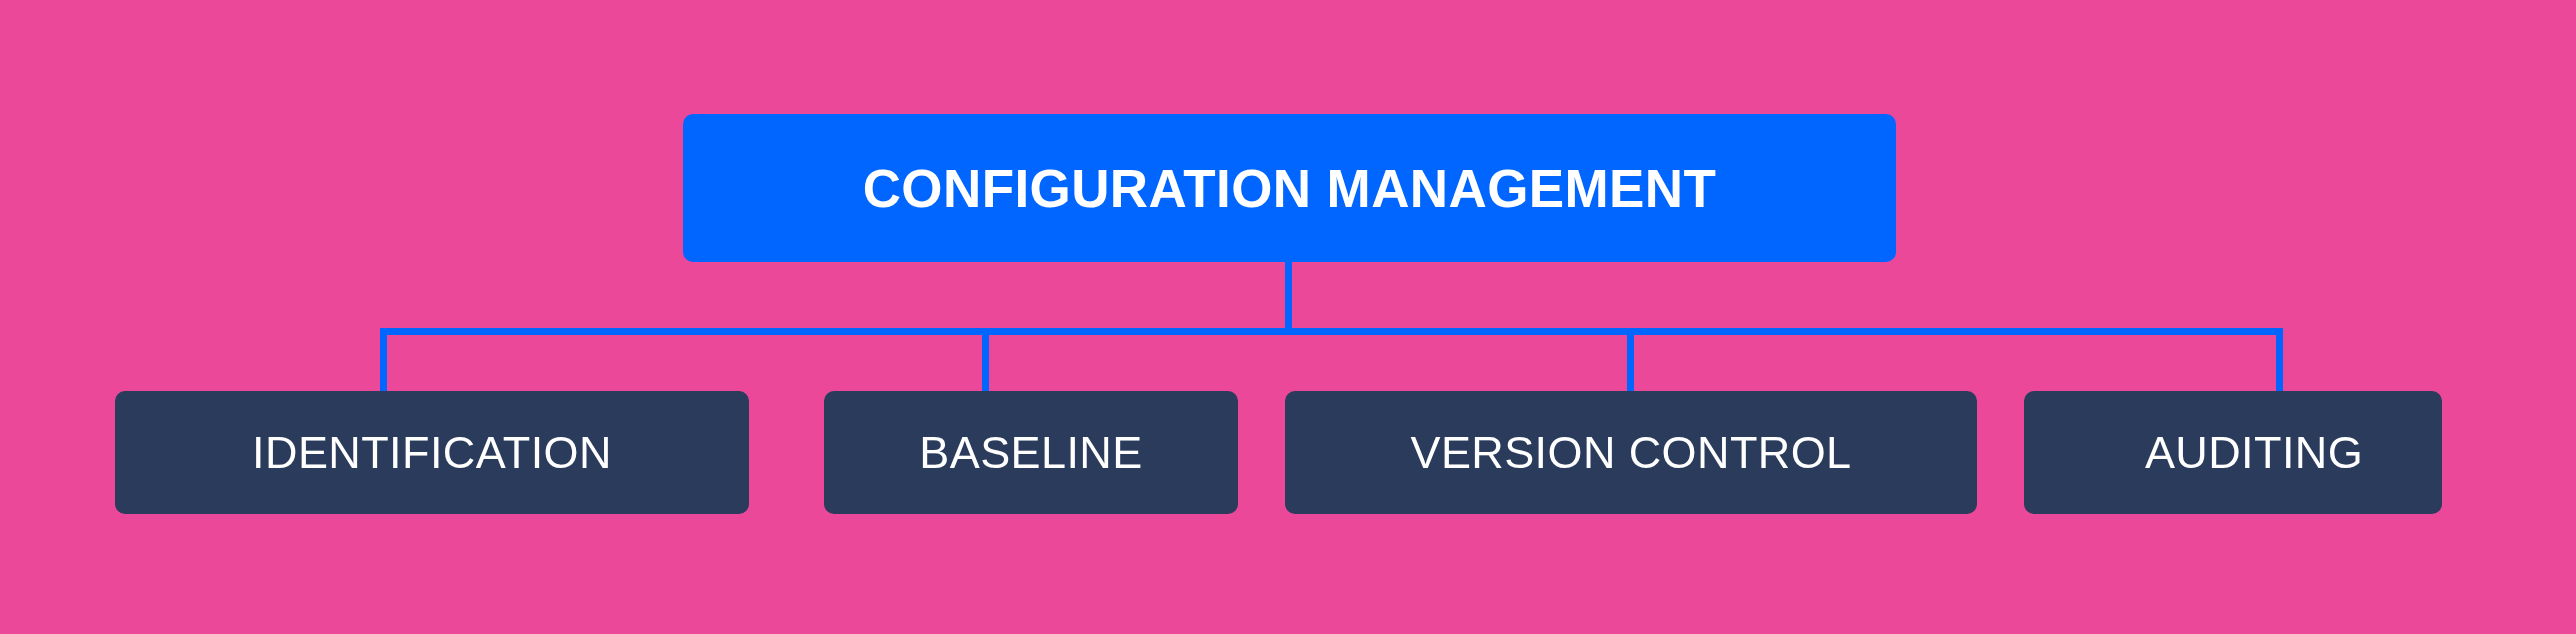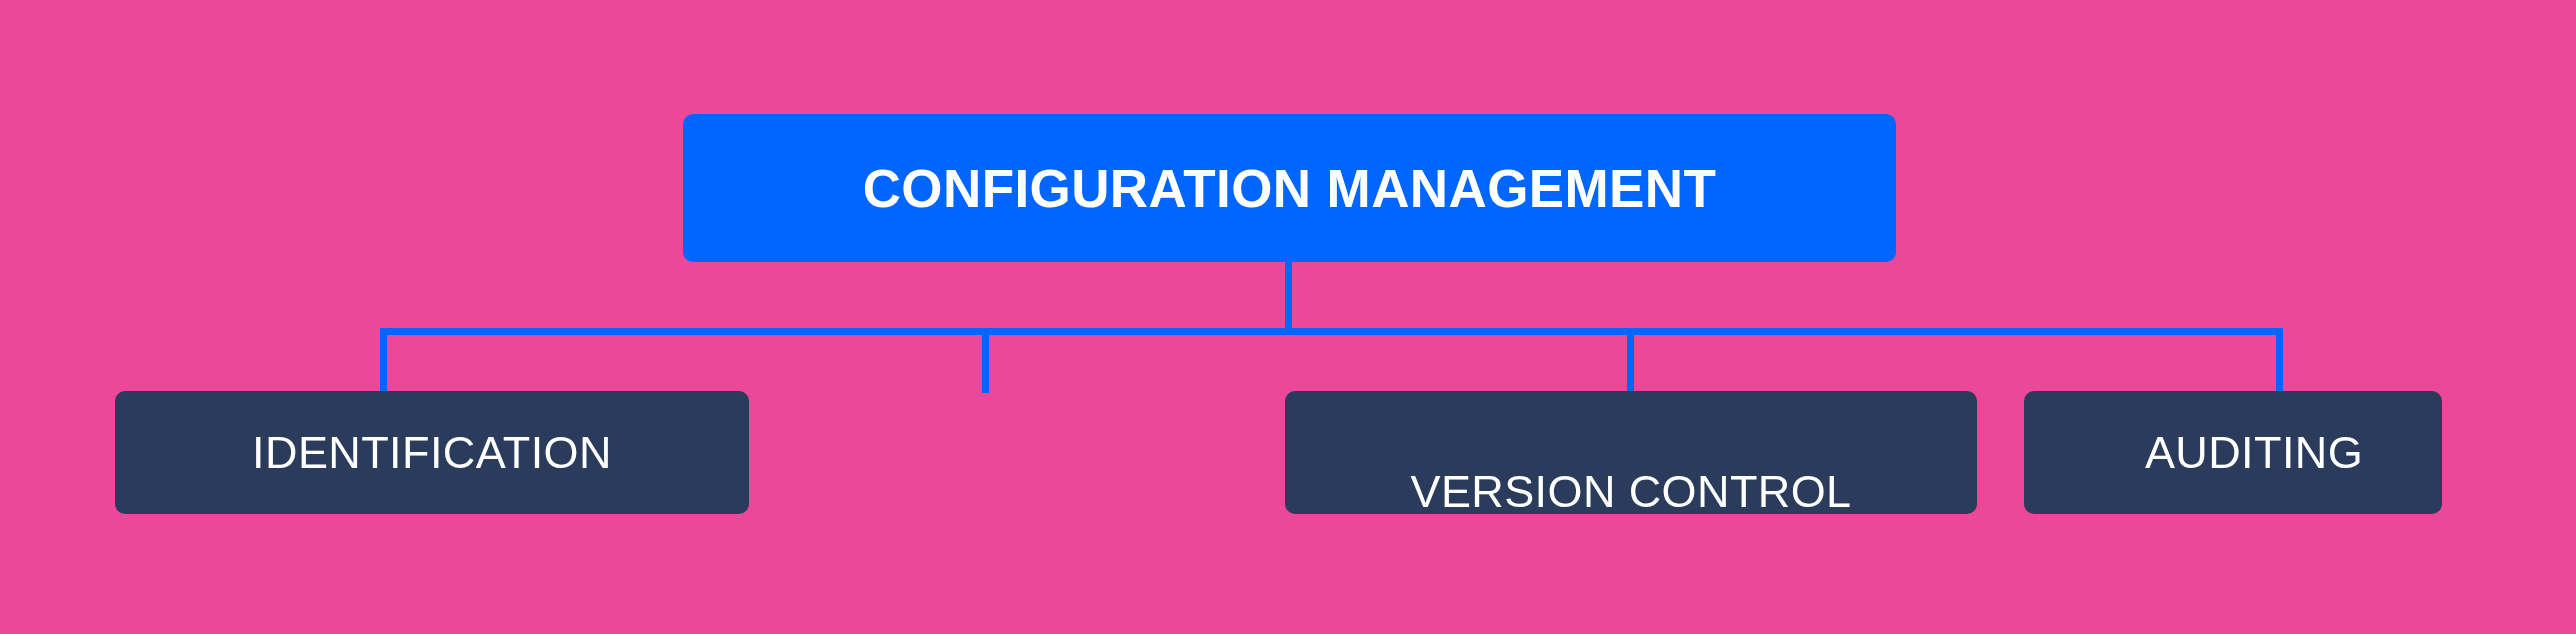--- a/index.html
+++ b/index.html
@@ -87,21 +87,21 @@
     color: #ffffff;
     font-family: Liberation Sans, sans-serif;
     font-weight: normal;
     font-size: 45px;
     letter-spacing: 0.4px;
     line-height: 1;
     white-space: nowrap;
   }
   .child-node-0 { left: 115px;  width: 634px; }
   .child-node-1 { left: 824px; width: 414px; }
-  .child-node-2 { left: 1285px; width: 692px; align-items: flex-end; }
+  .child-node-2 { left: 1285px; width: 692px; }
   .child-node-3 { left: 2024px; width: 418px; padding-left: 42px; }
 </style>
 </head>
 <body>
 
 <div id="diagram-root">
 
   <div class="root-node">
     <span class="root-label">CONFIGURATION MANAGEMENT</span>
   </div>
@@ -110,20 +110,23 @@
   <div class="connector conn-bus"></div>
   <div class="connector conn-drop conn-drop-1"></div>
   <div class="connector conn-drop conn-drop-2"></div>
   <div class="connector conn-drop conn-drop-3"></div>
   <div class="connector conn-drop conn-drop-4"></div>
 
   <div class="child-node child-node-0">
     <span class="child-label">IDENTIFICATION</span>
   </div>
 
+  <div class="child-node child-node-1">
+    <span class="child-label">BASELINE</span>
+  </div>
 
   <div class="child-node child-node-2">
     <span class="child-label">VERSION CONTROL</span>
   </div>
 
   <div class="child-node child-node-3">
     <span class="child-label">AUDITING</span>
   </div>
 
 </div>

